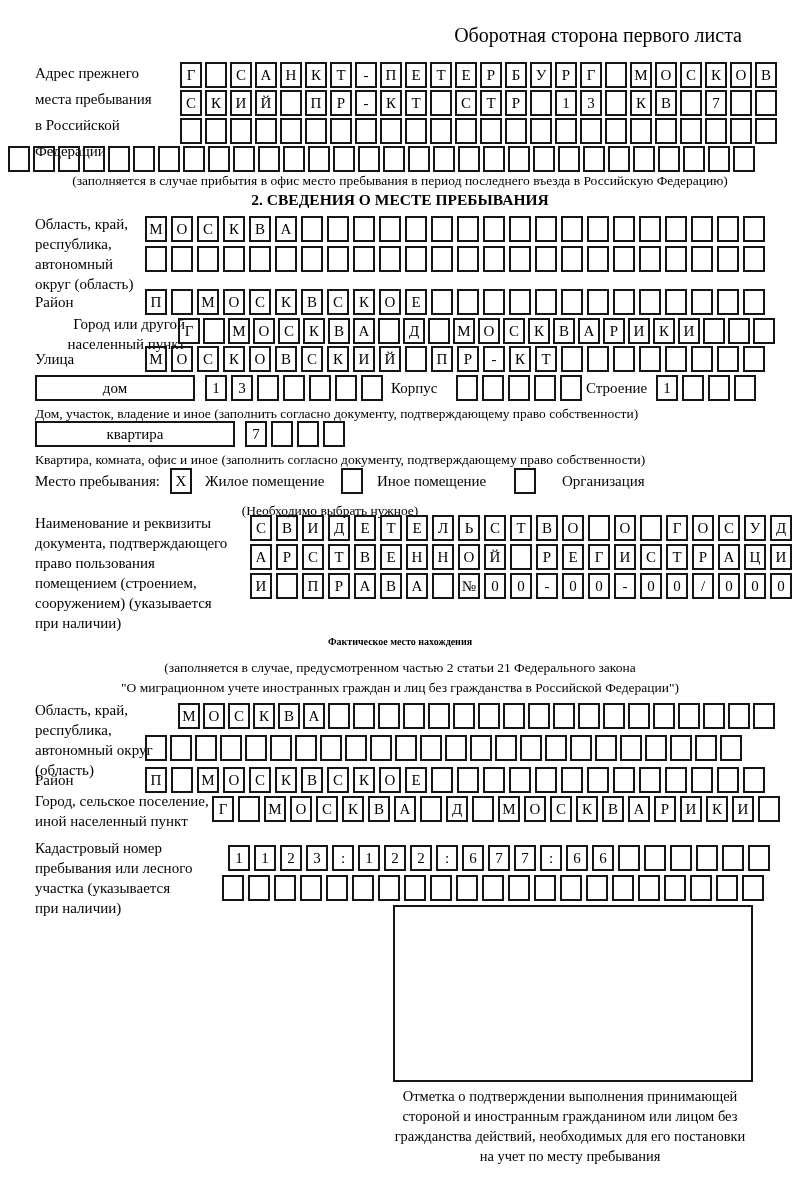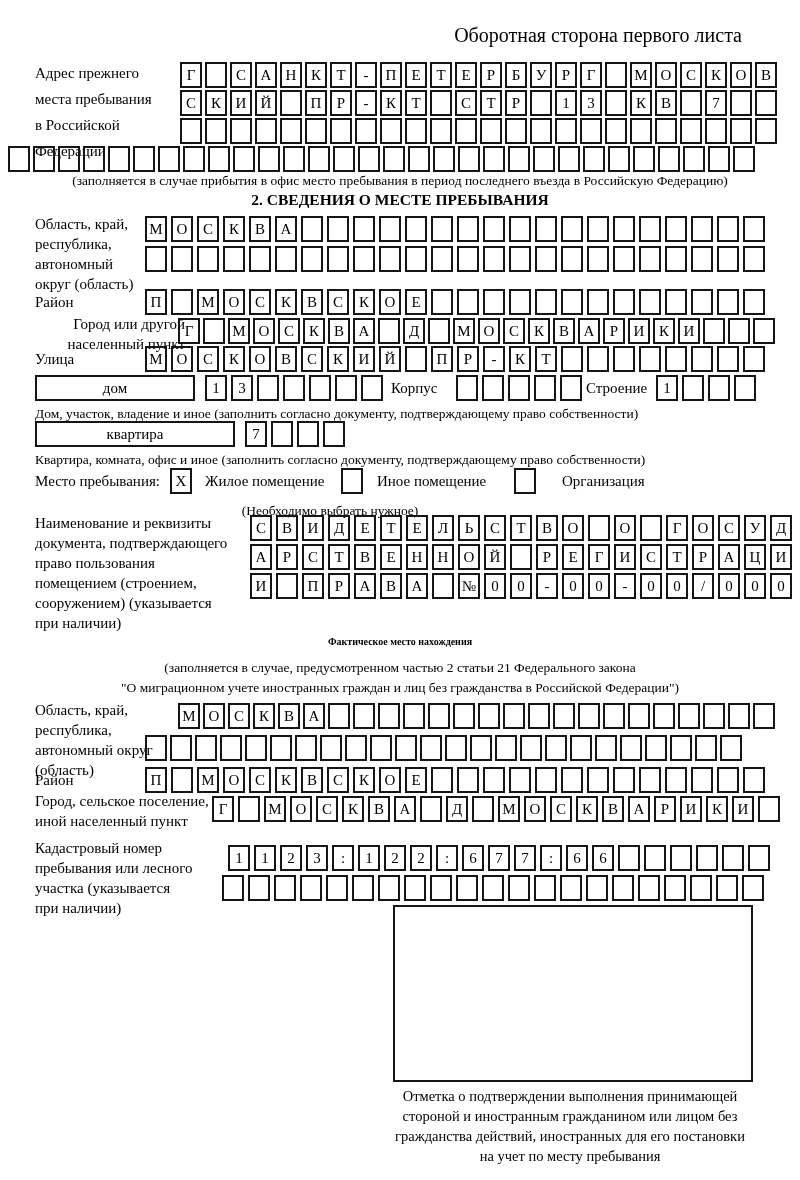--- a/index.html
+++ b/index.html
@@ -573,16 +573,16 @@
       <div class="cell"></div>
       <div class="cell"></div>
       <div class="cell"></div>
       <div class="cell"></div>
       <div class="cell"></div>
     </div>
 
   <div class="stampbox" style="left:393px;top:905px;width:360px;height:177px;"></div>
   <div class="stampcap" style="left:345px;top:1086px;width:450px;">Отметка о подтверждении выполнения принимающей
 стороной и иностранным гражданином или лицом без
-гражданства действий, иностранных для его постановки
+гражданства действий, необходимых для его постановки
 на учет по месту пребывания</div>
 
 </div>
 
 </body></html>

